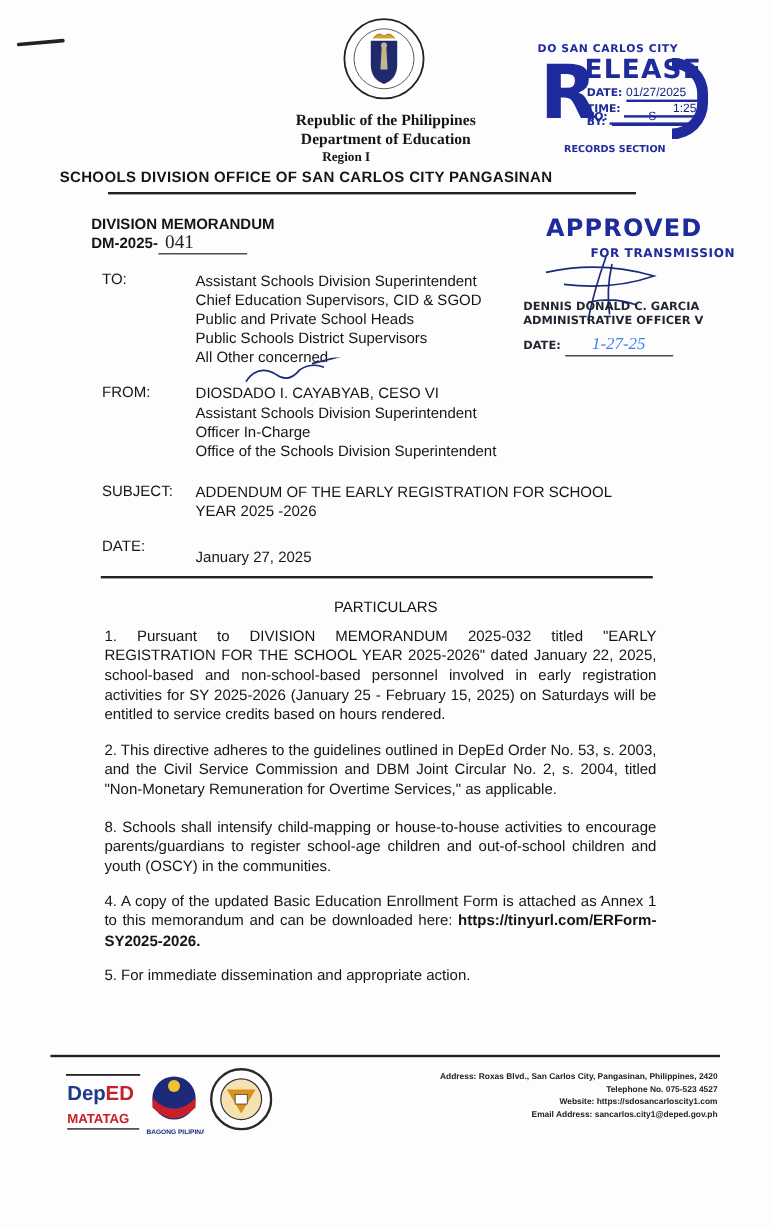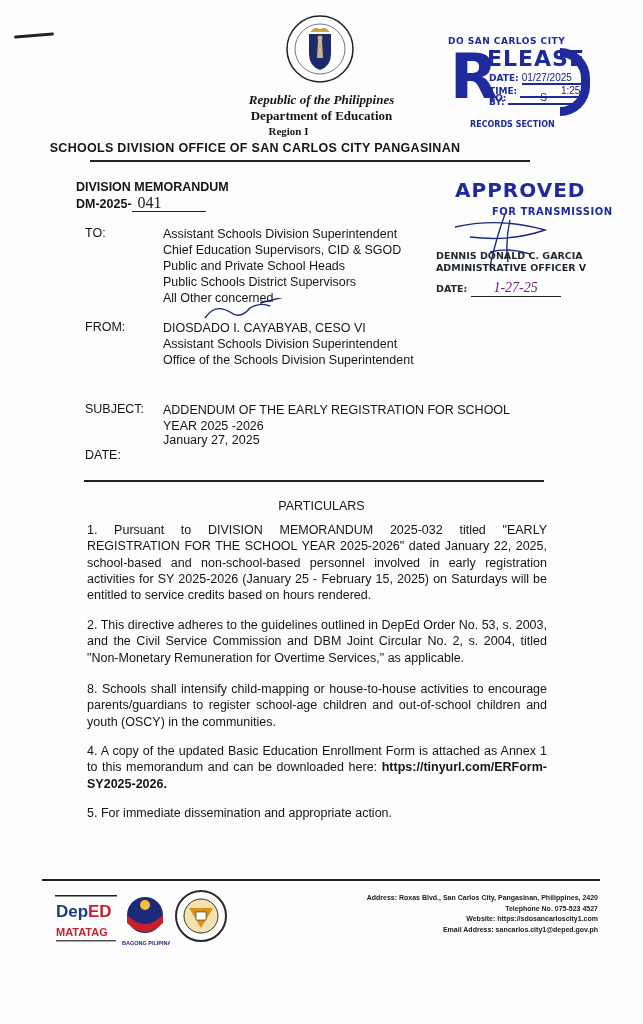--- a/index.html
+++ b/index.html
@@ -18,21 +18,21 @@
   .rel-word{left:487px;top:46px;font-size:22px;letter-spacing:1px;}
   .rel-D{left:560px;top:48px;width:30px;height:68px;border:9px solid #1f2a9c;border-left:none;border-radius:0 30px 30px 0;box-sizing:border-box;}
   .rel-line{font-size:9px;left:489px;}
   .rel-line span.u{display:inline-block;border-bottom:2px solid #1f2a9c;width:60px;font-family:"Liberation Sans",sans-serif;font-weight:normal;font-size:10px;color:#1a2080;}
   .rel-bottom{left:470px;top:120px;font-size:8px;}
   .approved{left:455px;top:178px;font-size:20px;letter-spacing:1px;}
   .approved-sub{left:452px;top:206px;font-size:10px;letter-spacing:0.5px;padding-left:40px;}
   .approver{left:436px;top:250px;font-size:9.5px;color:#1f2430;}
   .approver-pos{left:436px;top:262px;font-size:9.5px;color:#1f2430;}
   .approver-date{left:436px;top:280px;font-size:9.5px;color:#1f2430;}
-  .approver-date .u{display:inline-block;border-bottom:1.5px solid #222;width:90px;font-family:"Liberation Serif",serif;font-style:italic;font-weight:normal;font-size:14px;text-align:center;color:#701a75;}
+  .approver-date .u{display:inline-block;border-bottom:1.5px solid #222;width:90px;font-family:"Liberation Serif",serif;font-style:italic;font-weight:normal;font-size:14px;text-align:center;color:#3b82f6;}
   .sig{stroke:#1b2a7a;fill:none;stroke-width:1.4;}
   
   .dm-title{left:76px;top:180px;font-weight:bold;font-size:12.5px;}
   .dm-num{left:76px;top:195px;font-weight:bold;font-size:12.5px;}
   .dm-num .u{display:inline-block;border-bottom:1.5px solid #222;width:68px;font-family:"Liberation Serif",serif;font-weight:normal;font-size:16px;color:#222;padding-left:6px;line-height:16px;}
   .lbl{left:85px;font-size:12.5px;}
   .val{left:163px;font-size:12.5px;line-height:16px;}
   .bold{font-weight:normal;}
   .hr-mid{left:84px;top:480px;width:460px;height:2px;background:#222;}
   .particulars{left:0;width:643px;text-align:center;top:499px;font-size:12.5px;}
@@ -50,21 +50,21 @@
 
 <svg class="abs seal" viewBox="0 0 70 70">
   <circle cx="35" cy="35" r="33" fill="#fff" stroke="#222" stroke-width="1.5"></circle>
   <circle cx="35" cy="35" r="25" fill="#fff" stroke="#555" stroke-width="0.8"></circle>
   <path d="M24 20 L46 20 L46 40 Q46 52 35 56 Q24 52 24 40 Z" fill="#1d2a6b"></path>
   <path d="M26 18 Q30 12 35 16 Q40 12 44 18" fill="#d8a42a" stroke="#8a6510" stroke-width="0.6"></path>
   <path d="M33 26 L37 26 L38 44 L32 44 Z" fill="#c9b38a"></path>
   <circle cx="35" cy="24" r="2.5" fill="#c9b38a"></circle>
 </svg>
 
-<div class="abs gothic" style="top:92px;font-style:italic;">Republic of the Philippines</div>
+<div class="abs gothic" style="top:92px;">Republic of the Philippines</div>
 <div class="abs gothic" style="top:108px;">Department of Education</div>
 <div class="abs region">Region I</div>
 <div class="abs office">SCHOOLS DIVISION OFFICE OF SAN CARLOS CITY PANGASINAN</div>
 <div class="abs hr-top"></div>
 
 <div>
   <div class="abs stamp rel-top">DO SAN CARLOS CITY</div>
   <div class="abs stamp rel-R">R</div>
   <div class="abs stamp rel-word">ELEASE</div>
   <div class="abs rel-D"></div>
@@ -116,31 +116,32 @@
 </div>
 
 <svg class="abs" style="left:200px;top:298px;width:90px;height:30px;" viewBox="0 0 90 30">
   <path class="sig" d="M5 20 Q15 5 30 14 Q40 22 50 10 Q60 4 70 8 M60 5 L88 -2"></path>
 </svg>
 
 <div class="abs lbl" style="top:320px;">FROM:</div>
 <div class="abs val" style="top:320px;">
   <div class="bold">DIOSDADO I. CAYABYAB, CESO VI</div>
   <div>Assistant Schools Division Superintendent</div>
+  <div>Officer In-Charge</div>
   <div>Office of the Schools Division Superintendent</div>
 </div>
 
 <div class="abs lbl" style="top:402px;">SUBJECT:</div>
 <div class="abs val bold" style="top:402px;">
   <div>ADDENDUM OF THE EARLY REGISTRATION FOR SCHOOL</div>
   <div>YEAR 2025 -2026</div>
 </div>
 
 <div class="abs lbl" style="top:448px;">DATE:</div>
-<div class="abs val bold" style="top:432px;">January 27, 2025</div>
+<div class="abs val bold" style="top:456px;">January 27, 2025</div>
 
 <div class="abs hr-mid"></div>
 
 <div class="abs particulars">PARTICULARS</div>
 <div class="abs para" style="top:522px;">1. Pursuant to DIVISION MEMORANDUM 2025-032 titled "EARLY REGISTRATION FOR THE SCHOOL YEAR 2025-2026" dated January 22, 2025, school-based and non-school-based personnel involved in early registration activities for SY 2025-2026 (January 25 - February 15, 2025) on Saturdays will be entitled to service credits based on hours rendered.</div>
 <div class="abs para" style="top:617px;">2. This directive adheres to the guidelines outlined in DepEd Order No. 53, s. 2003, and the Civil Service Commission and DBM Joint Circular No. 2, s. 2004, titled "Non-Monetary Remuneration for Overtime Services," as applicable.</div>
 <div class="abs para" style="top:681px;">8. Schools shall intensify child-mapping or house-to-house activities to encourage parents/guardians to register school-age children and out-of-school children and youth (OSCY) in the communities.</div>
 <div class="abs para" style="top:743px;"><span>4. A copy of the updated Basic Education Enrollment Form is attached as Annex 1 to this memorandum and can be downloaded here: </span><b>https://tinyurl.com/ERForm-SY2025-2026</b><b>.</b></div>
 <div class="abs para" style="top:805px;">5. For immediate dissemination and appropriate action.</div>
 

